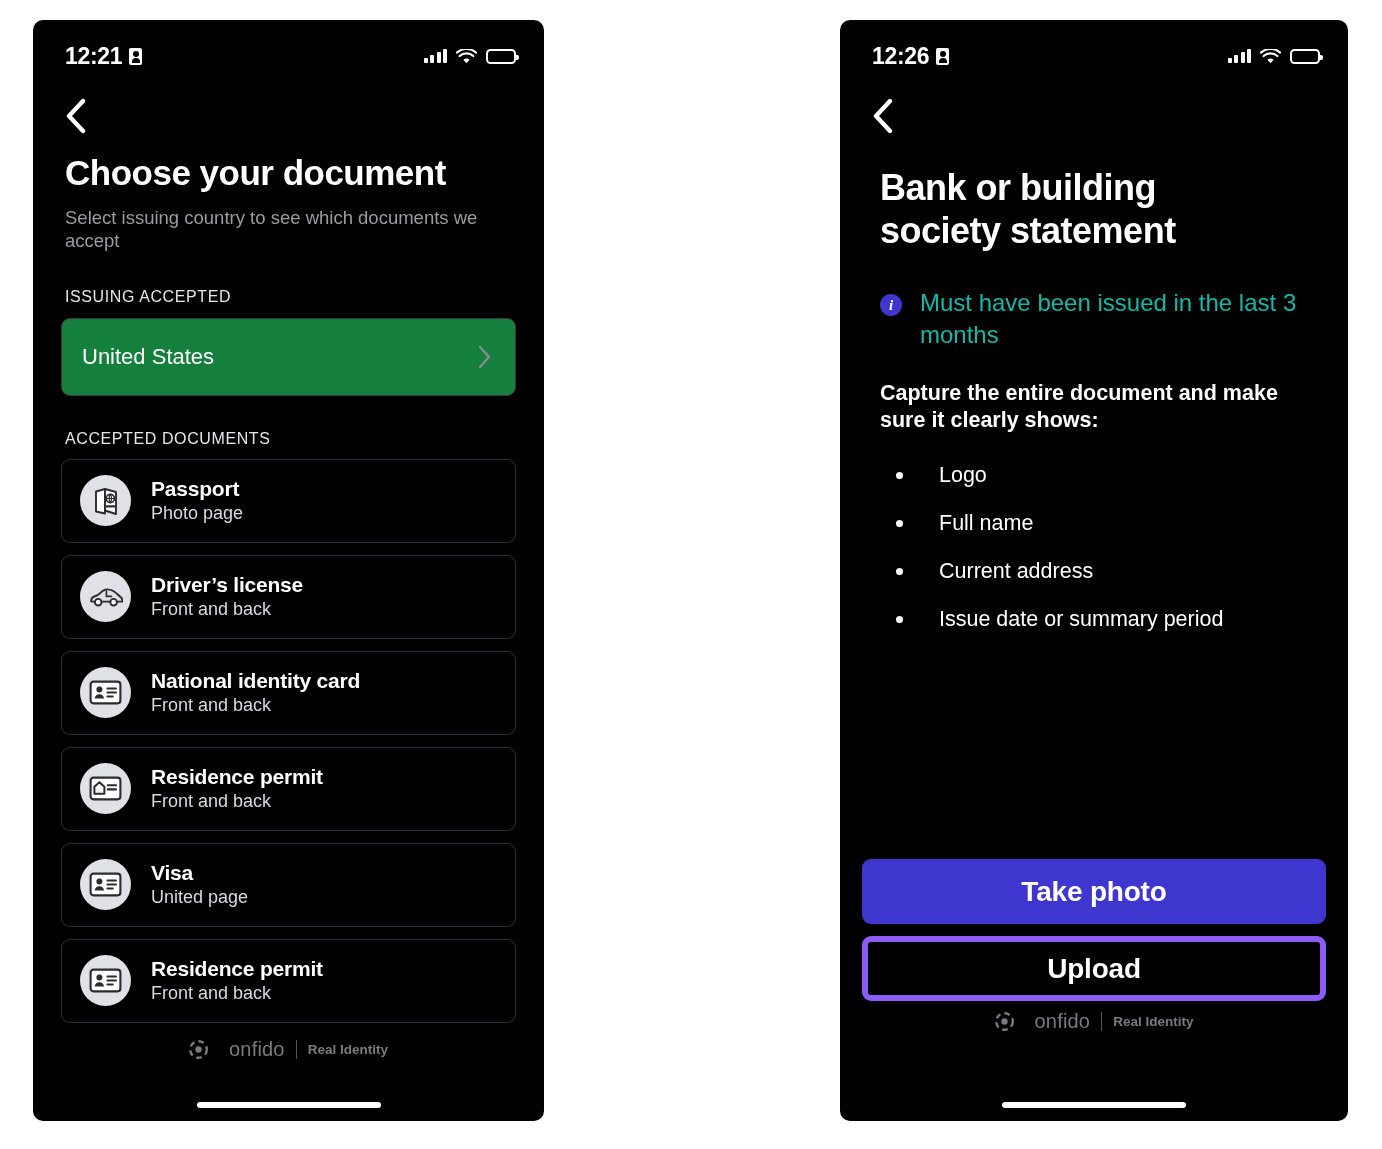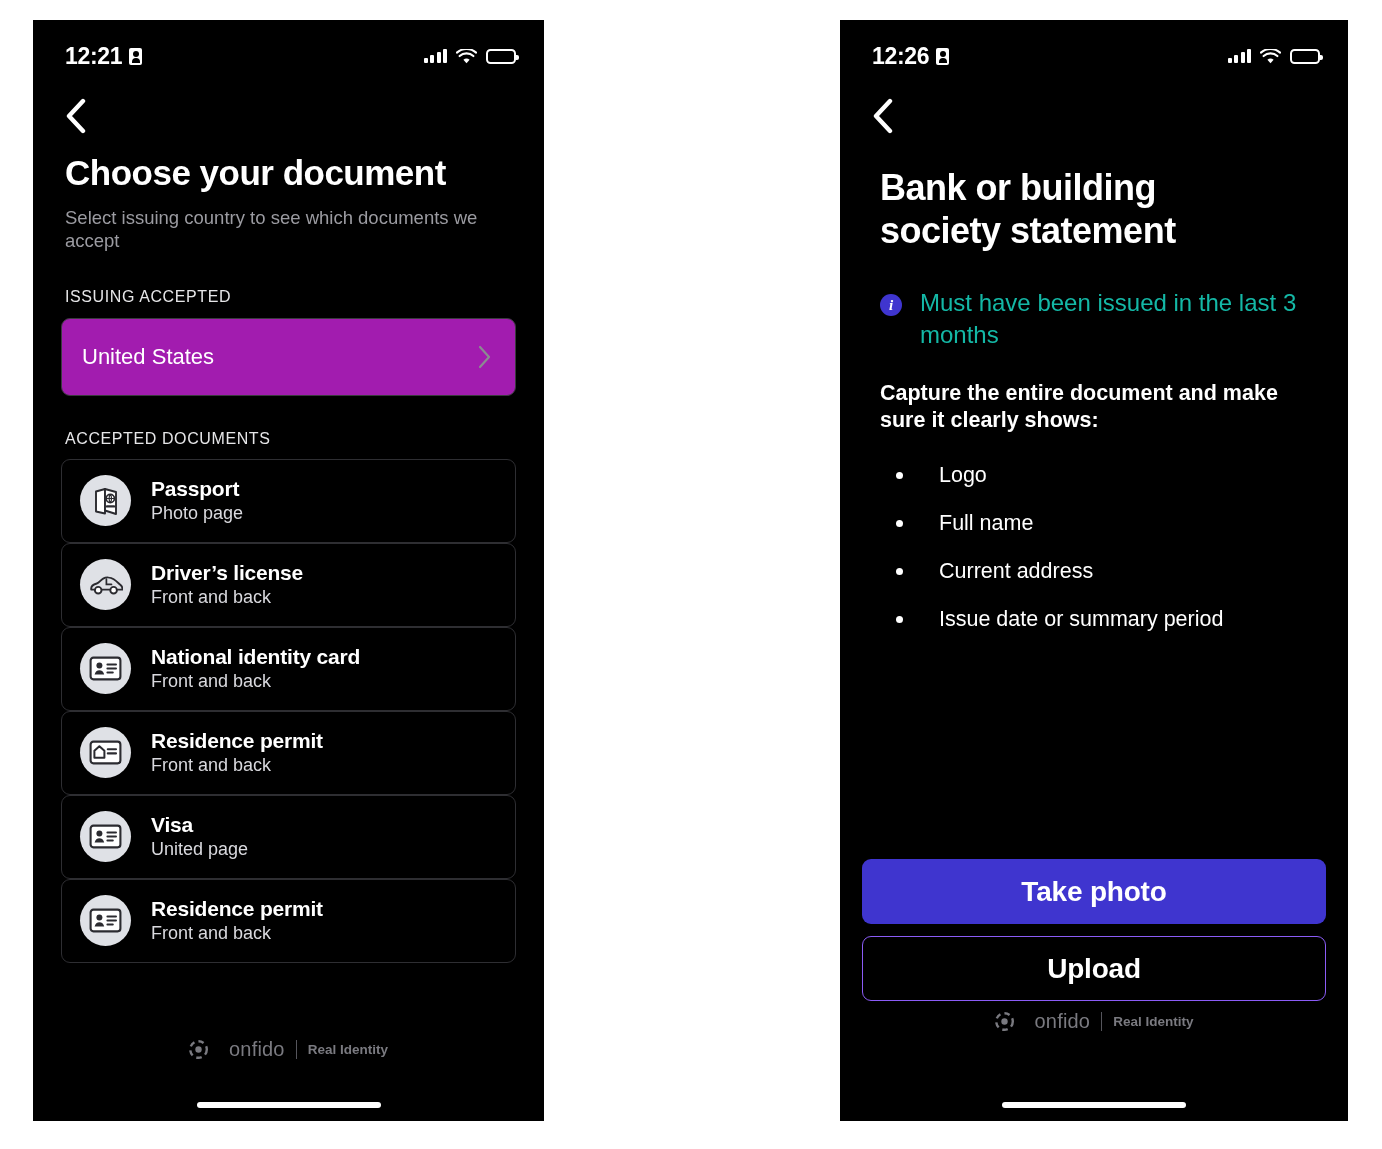--- a/index.html
+++ b/index.html
@@ -13,20 +13,21 @@
     position: relative;
     width: 1382px; height: 1149px;
     background: #ffffff;
   }
 
   
   .phone {
     position: absolute;
     background: #000000;
     overflow: hidden;
+    border-radius: 10px;
   }
   #phone-left  { left: 33px;  top: 20px; width: 511px; height: 1101px; }
   #phone-right { left: 840px; top: 20px; width: 508px; height: 1101px; }
 
   
   .status-bar {
     position: relative;
     height: 58px;
     display: flex;
     align-items: center;
@@ -130,34 +131,35 @@
   .country-select {
     margin: 12px 6px 0 6px;
     height: 78px;
     border: 1px solid #3a3a3e;
     border-radius: 9px;
     display: flex;
     align-items: center;
     justify-content: space-between;
     padding: 0 24px 0 20px;
     cursor: pointer;
-    background: #a21caf;
+    background: #15803d;
   }
   .country-name { color: #ffffff; font-size: 22px; }
   .chevron-right svg { display: block; }
 
   
   .doc-list { margin: 11px 6px 0 6px; }
   .doc-item {
     height: 84px;
     border: 1px solid #2e2e32;
     border-radius: 9px;
     display: flex;
     align-items: center;
     padding: 0 18px;
+    margin-bottom: 12px;
     cursor: pointer;
     background: #000;
   }
   .doc-icon {
     width: 51px; height: 51px;
     min-width: 51px;
     border-radius: 50%;
     background: #dfe1e6;
     display: flex;
     align-items: center;
@@ -268,21 +270,21 @@
     letter-spacing: -0.2px;
   }
   .btn-primary {
     background: #3f35cf;
     color: #ffffff;
     margin-bottom: 12px;
   }
   .btn-secondary {
     background: #000000;
     color: #ffffff;
-    border: 1px solid #8b5cf6;
+    border: 6px solid #8b5cf6;
   }
 </style>
 </head>
 <body>
 
 <div class="stage">
 
   <div class="phone" id="phone-left">
 
     <div class="status-bar">

